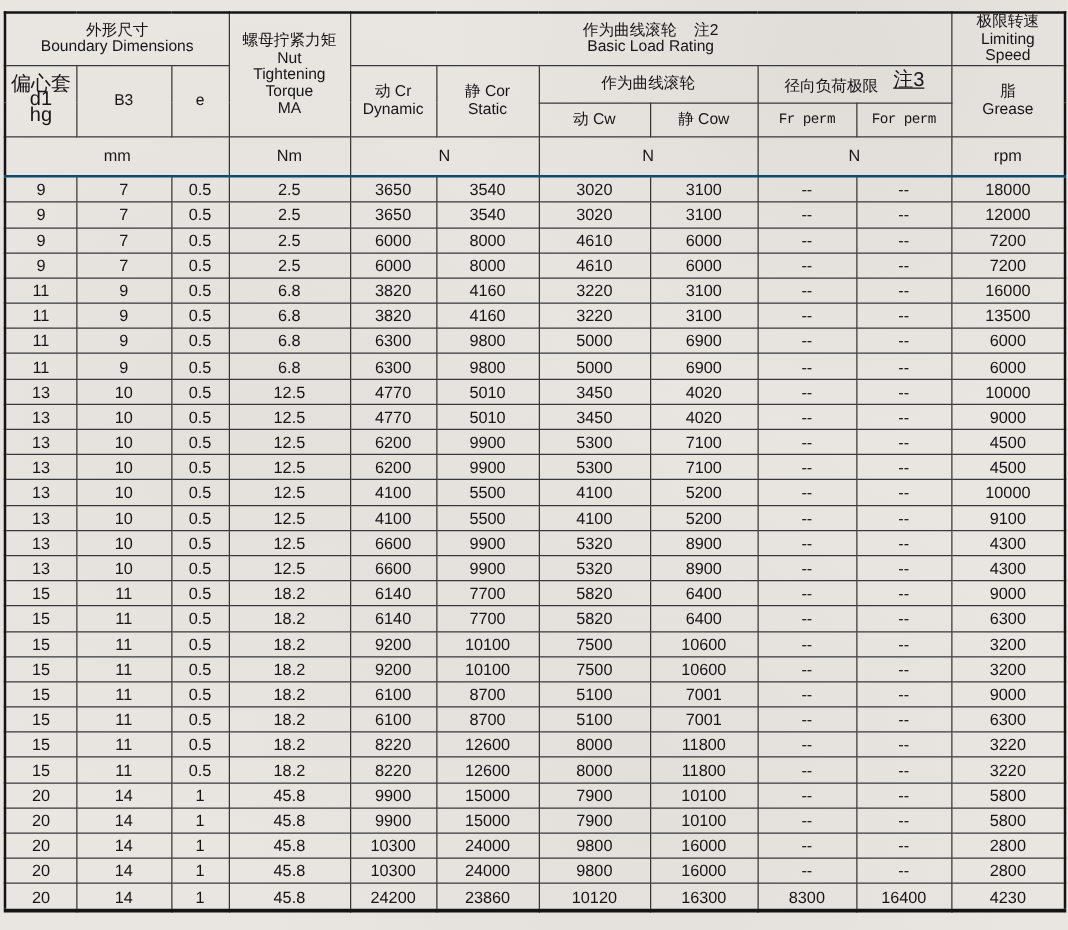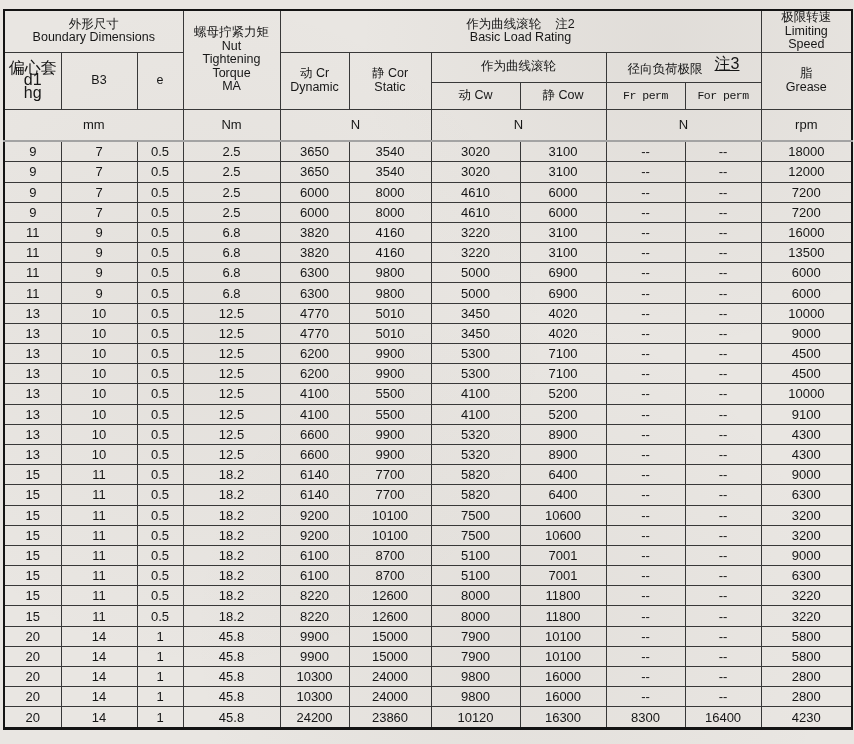--- a/index.html
+++ b/index.html
@@ -40,21 +40,21 @@
     vertical-align: middle;
     font-weight: normal;
     overflow: hidden;
   }
   thead tr.h-group  { height: 36px; }
   thead tr.h-sub1   { height: 30px; }
   thead tr.h-sub2   { height: 27px; }
   thead tr.h-units  { height: 32px; }
   thead th { font-size: 12.5px; line-height: 13.5px; }
   thead tr.h-units th { border-top-width: 1px; font-size: 13px; }
-  thead tr.h-units { border-bottom: 2px solid #a3a3a3; }
+  thead tr.h-units { border-bottom: 2px solid #0c4a6e; }
   .pre { white-space: pre-line; }
   .sup {
     font-size: 16px;
     vertical-align: 4px;
     margin-left: 12px;
     text-decoration: underline;
   }
   .note-inline { margin-left: 14px; }
   th.small-zh { font-size: 16px; line-height: 12.5px; }
   th.mono-head { font-family: "Liberation Mono", monospace; font-size: 11.5px; letter-spacing: -0.5px; }

